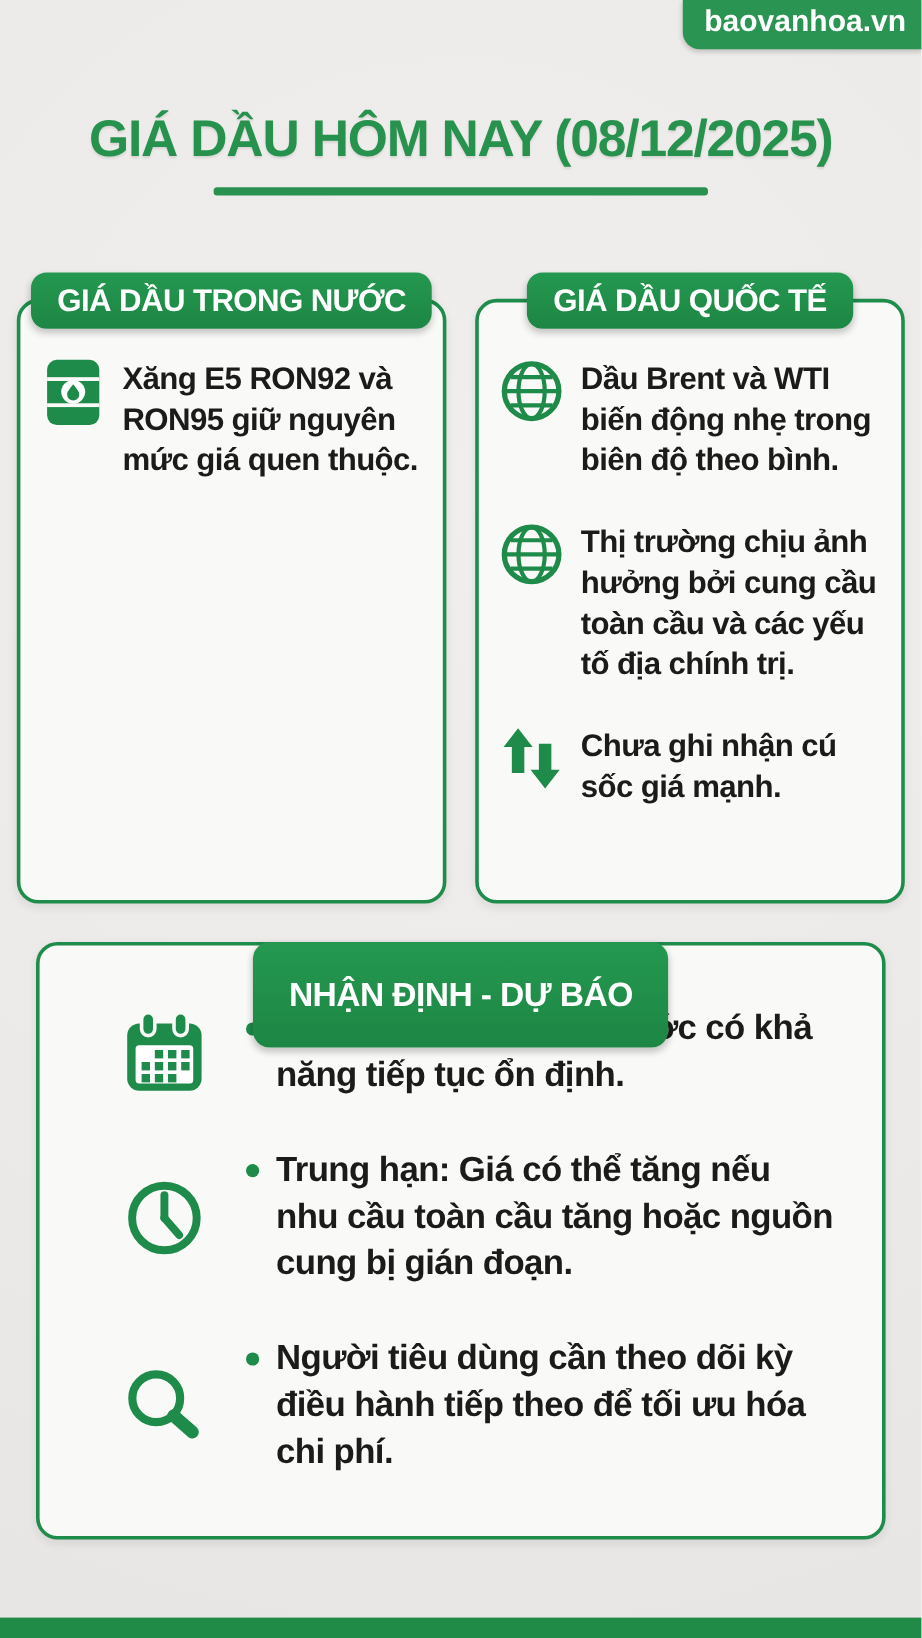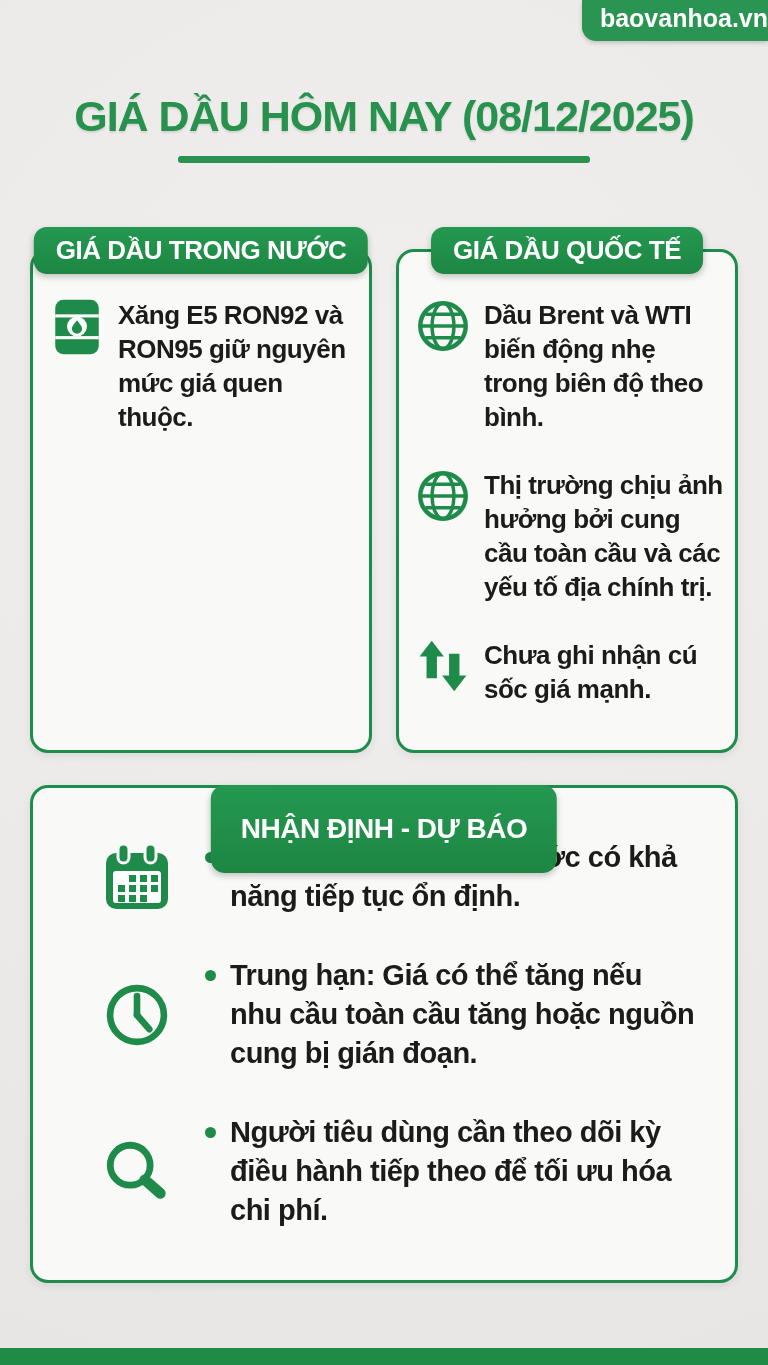--- a/index.html
+++ b/index.html
@@ -6,31 +6,31 @@
   html, body { width: 768px; }
   body { font-family: "Liberation Sans", sans-serif; }
   .page {
     position: relative; width: 768px; height: 1365px; overflow: hidden;
     background: radial-gradient(circle at 50% 30%, #f0efed 0%, #eceae8 60%, #e8e6e4 100%);
     color: #1b1b19;
   }
   .badge {
     position: absolute; top: 0; right: 0; z-index: 5;
     background: #2a9552; color: #ffffff; font-weight: bold; font-size: 25px;
-    padding: 4px 0 8px 18px; border-radius: 0 0 0 14px;
+    padding: 4px 13px 8px 18px; border-radius: 0 0 0 14px;
     box-shadow: 0 2px 4px rgba(0,0,0,.18);
   }
   .title {
     padding-top: 92px; text-align: center;
     font-size: 43px; font-weight: bold; letter-spacing: -1px;
     color: #27914e; text-shadow: 0 2px 2px rgba(0,0,0,.10);
   }
   .underline { width: 412px; height: 7px; margin: 15px auto 0; background: #2a9150; border-radius: 3px; }
 
-  .columns { display: flex; gap: 24px; padding: 0 30px; margin-top: 64px; }
+  .columns { display: flex; gap: 24px; padding: 0 14px; margin-top: 64px; }
   .panel { position: relative; flex: 1; }
   .pill {
     position: absolute; top: 0; left: 50%; transform: translateX(-50%); z-index: 2;
     background: linear-gradient(#249850, #1d8644); color: #fff;
     font-weight: bold; font-size: 26px; letter-spacing: -0.5px; white-space: nowrap;
     padding: 8px 22px; border-radius: 13px; box-shadow: 0 3px 6px rgba(0,0,0,.22);
   }
   .card {
     margin-top: 22px; background: #f9f9f7; border: 3px solid #1e8c4a;
     border-radius: 18px; box-shadow: 0 3px 8px rgba(0,0,0,.08);

